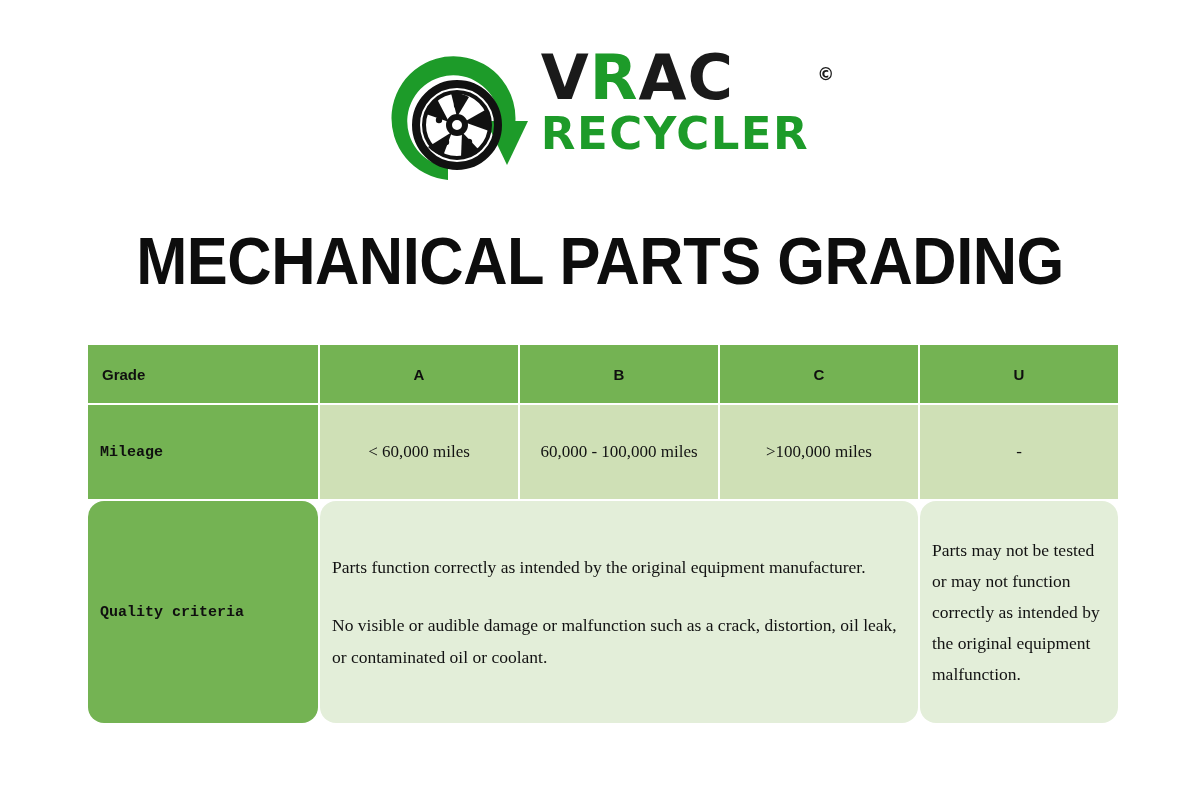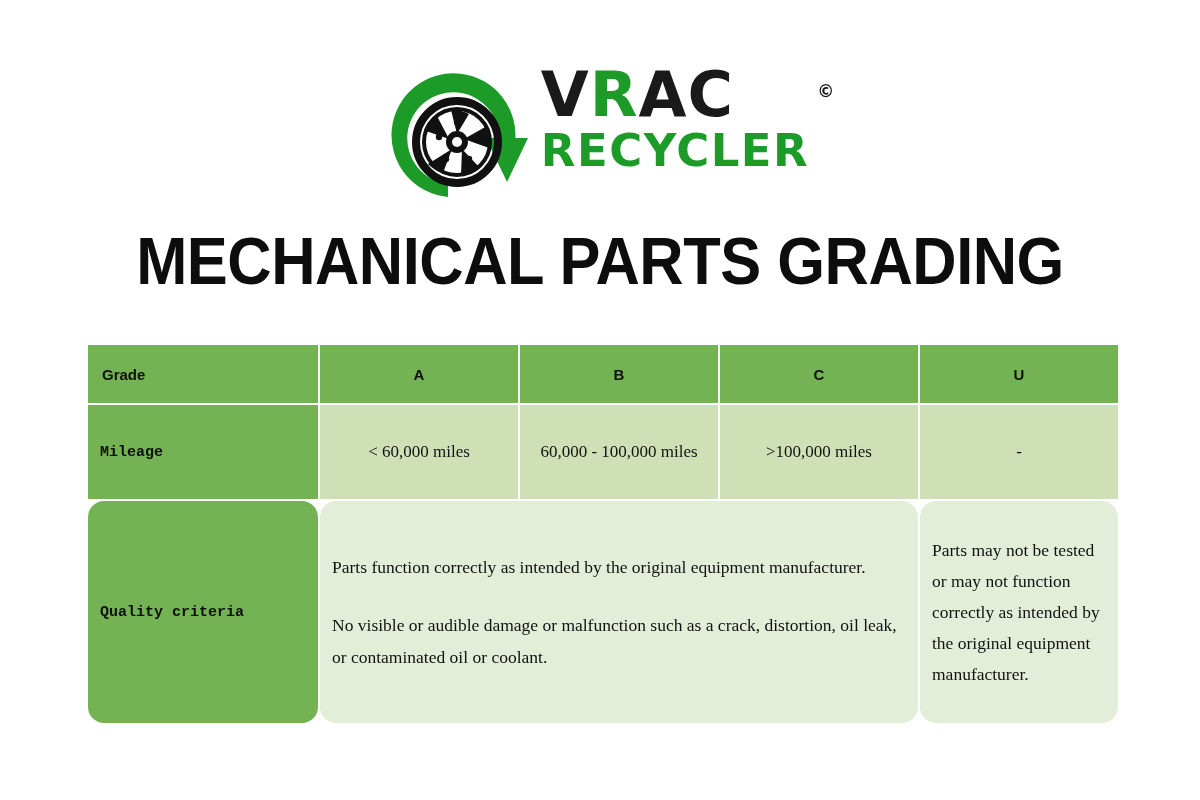--- a/index.html
+++ b/index.html
@@ -16,21 +16,21 @@
     position: relative;
     width: 1200px;
     height: 800px;
     background: #ffffff;
   }
 
   
   .logo-block {
     position: absolute;
     left: 0;
-    top: 60px;
+    top: 43px;
     width: 1200px;
     height: 155px;
     display: flex;
     justify-content: center;
     align-items: flex-start;
   }
 
   .logo-inner {
     display: flex;
     align-items: flex-start;
@@ -275,19 +275,19 @@
         <td class="cell-mid">&gt;100,000 miles</td>
         <td class="cell-dash">-</td>
       </tr>
 
       <tr class="row-quality">
         <td class="rowlabel">Quality criteria</td>
         <td class="cell-body" colspan="3">
           <p>Parts function correctly as intended by the original equipment manufacturer.</p>
           <p>No visible or audible damage or malfunction such as a crack, distortion, oil leak, or contaminated oil or coolant.</p>
         </td>
-        <td class="cell-body-u">Parts may not be tested or may not function correctly as intended by the original equipment manufacturer.</td>
+        <td class="cell-body-u">Parts may not be tested or may not function correctly as intended by the original equipment malfunction.</td>
       </tr>
 
     </tbody>
   </table>
 
 </div>
 
 </body></html>

